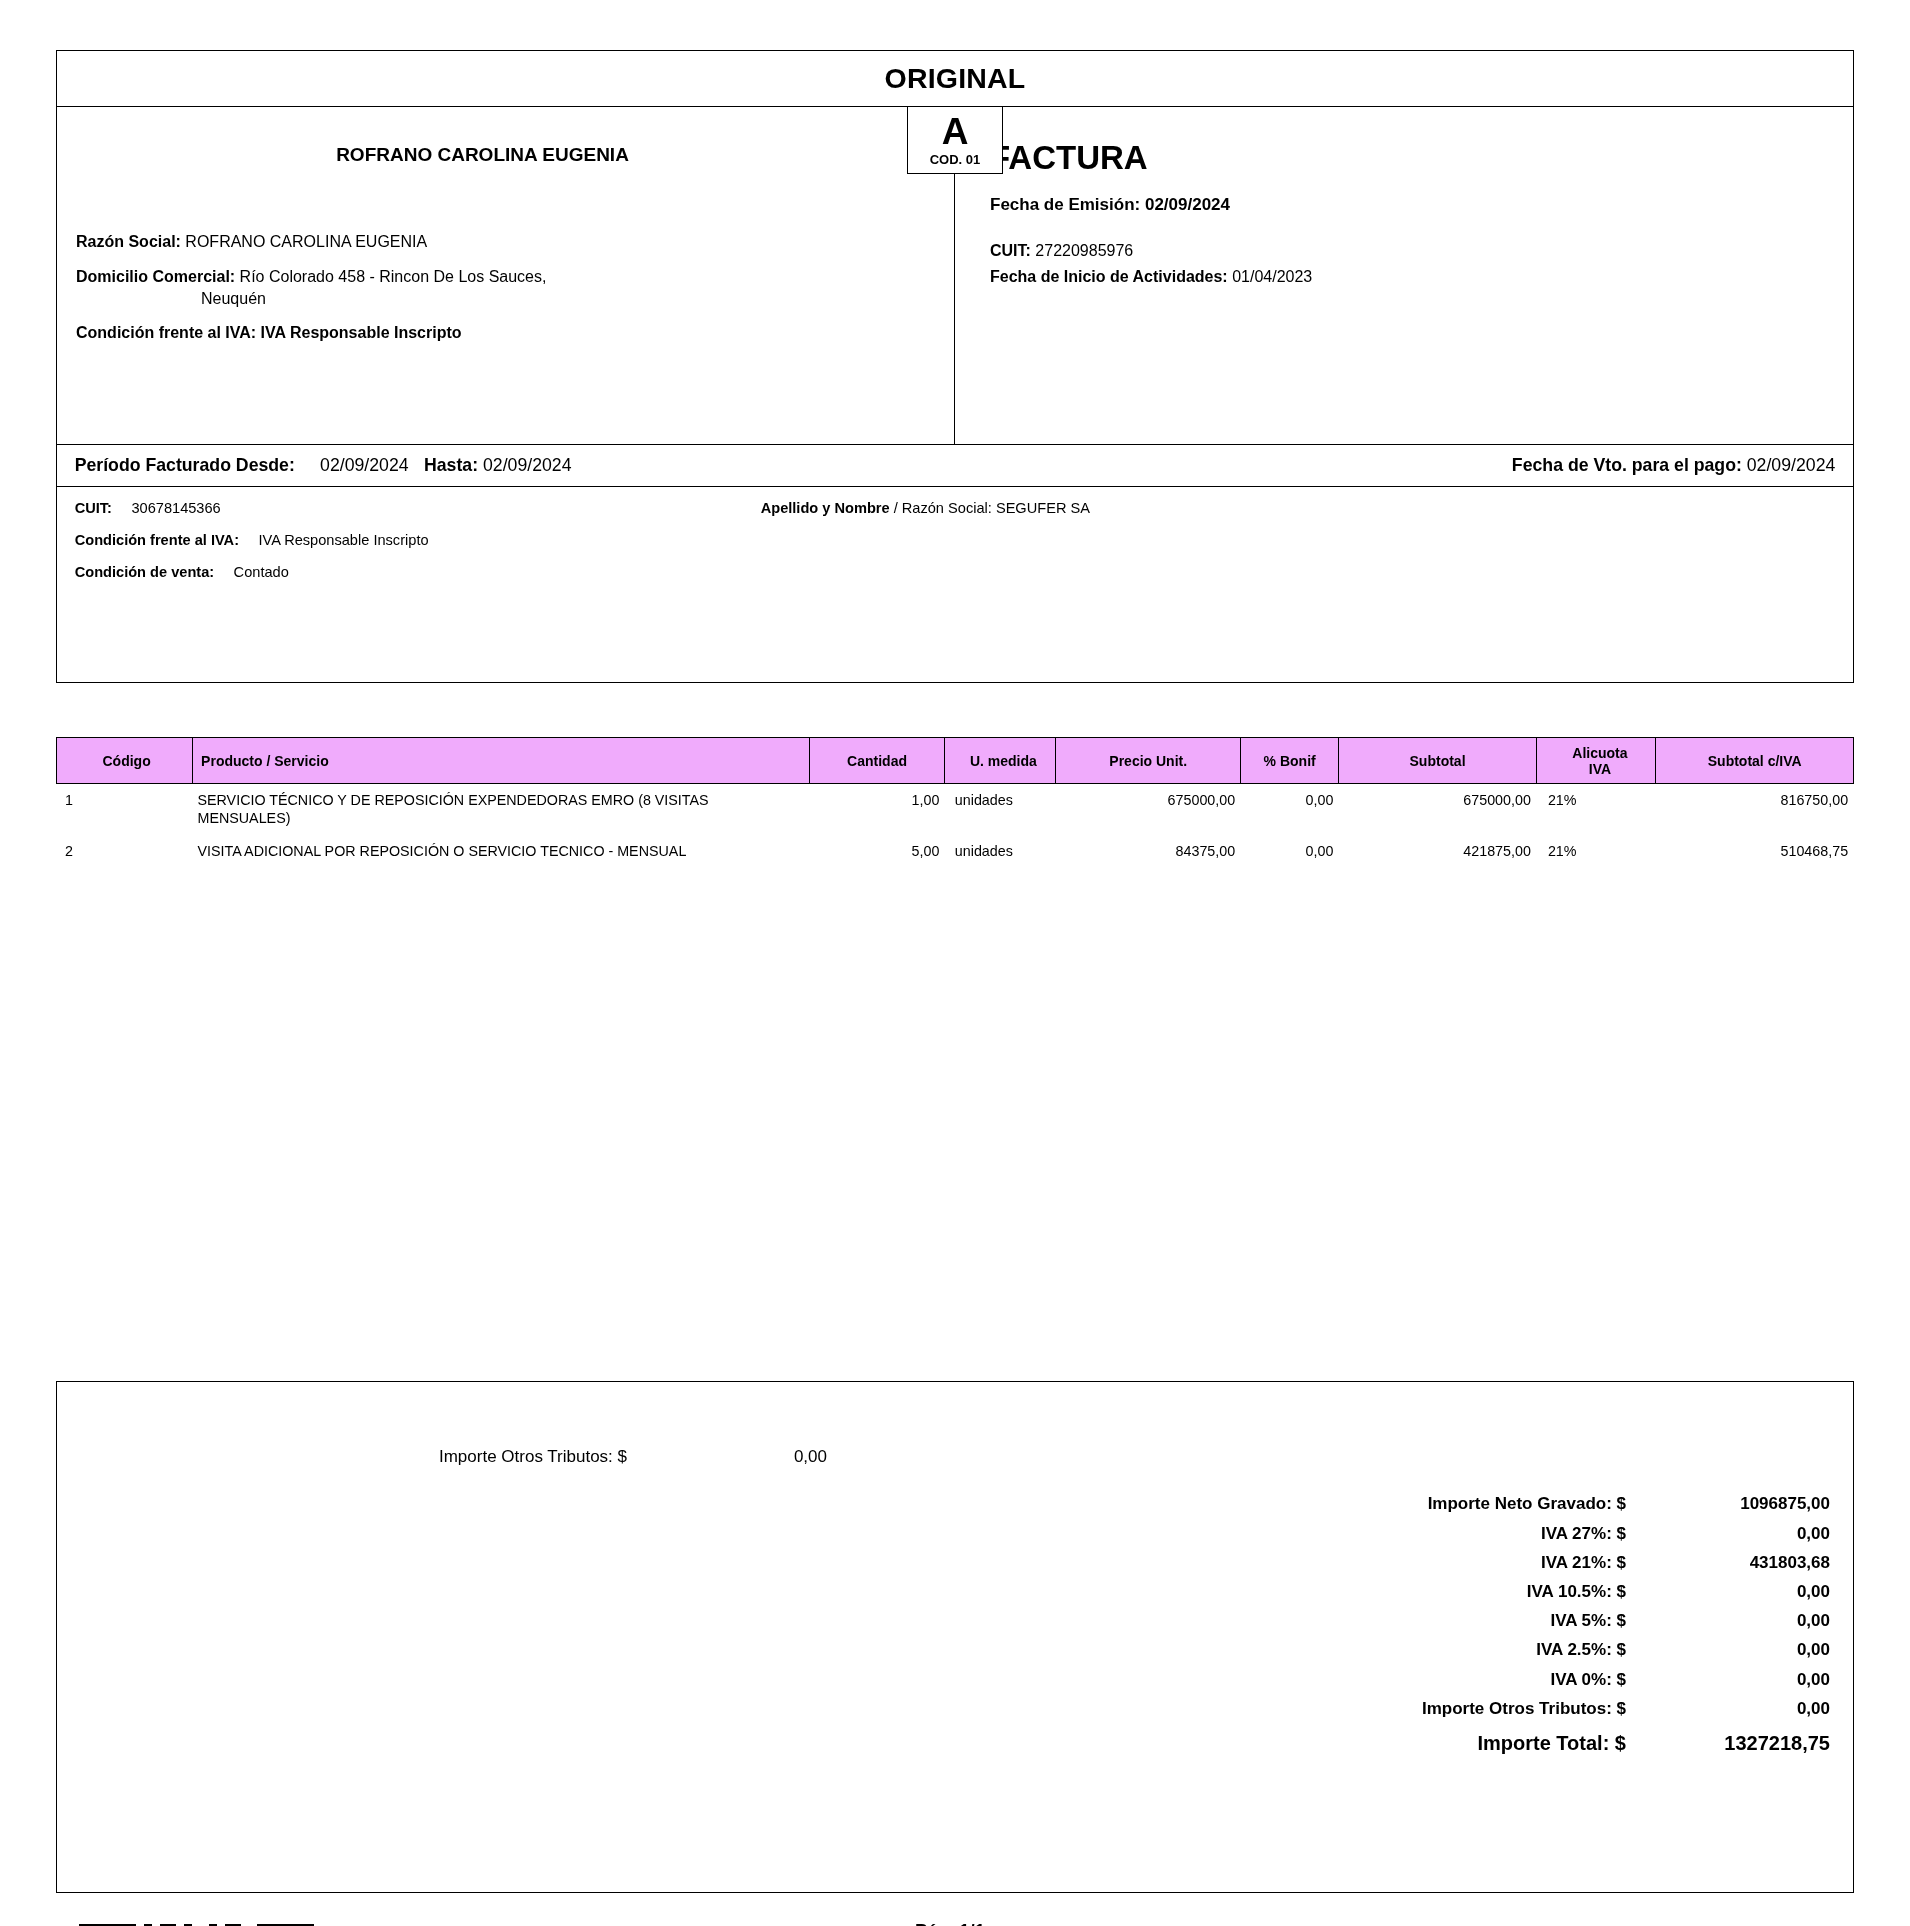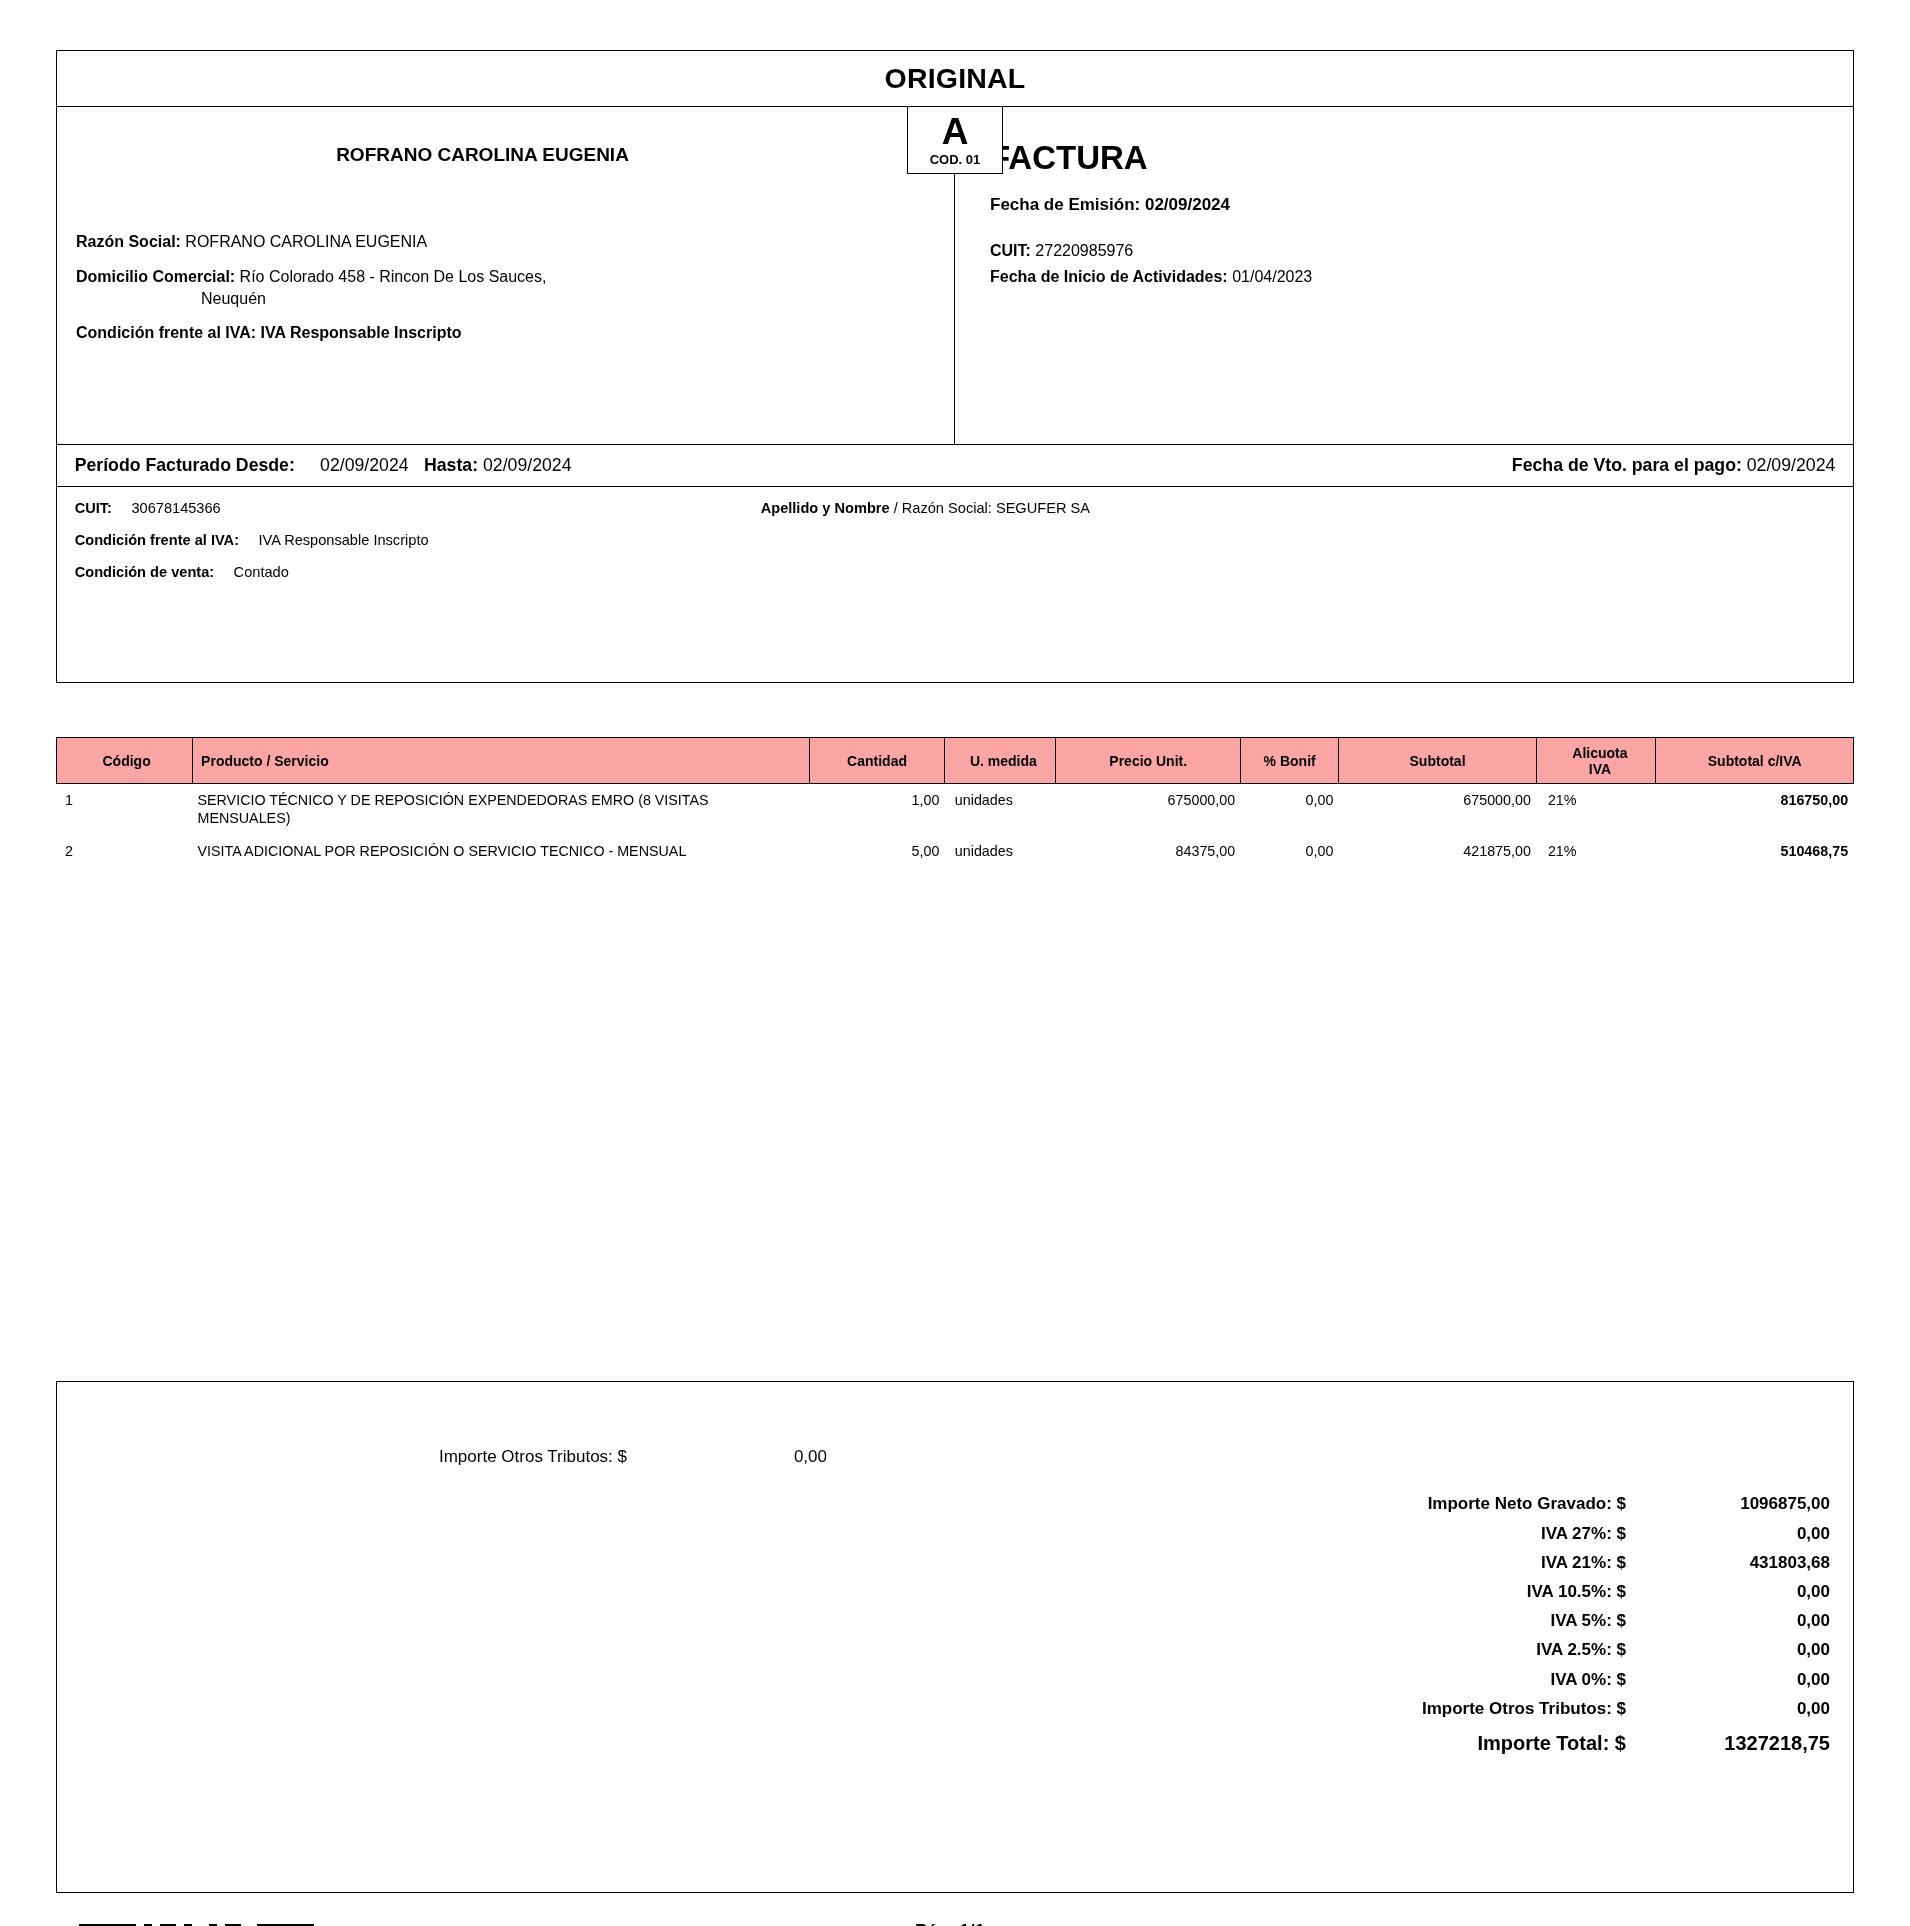--- a/index.html
+++ b/index.html
@@ -114,42 +114,42 @@
 
   
   .items-wrap { margin-top: 54px; }
   table.items {
     width: 100%;
     border-collapse: collapse;
     font-size: 14.3px;
   }
   table.items th {
     border: 1.2px solid #000;
-    background: #fca5a5;
+    background: #f0abfc;
     font-size: 14px;
     font-weight: bold;
     padding: 6.2px 3.9px;
     text-align: center;
     line-height: 1.15;
   }
   table.items td {
     padding: 7px 5.4px;
     vertical-align: top;
     font-size: 14.3px;
     line-height: 1.28;
   }
   .c-cod   { width: 127px;  text-align: left; padding-left: 8.5px !important; }
   .c-desc  { width: 578px; text-align: left; }
   .c-cant  { width: 127px;  text-align: right; }
   .c-um    { width: 104px;  text-align: left; padding-left: 10px !important;}
   .c-pu    { width: 173px;  text-align: right; }
   .c-bon   { width: 92px;  text-align: right; }
   .c-sub   { width: 185px;  text-align: right; }
   .c-ali   { width: 112px;  text-align: left; padding-left: 11.6px !important;}
-  .c-subiva{ width: 185px;  text-align: right; font-weight: bold; }
+  .c-subiva{ width: 185px;  text-align: right; }
 
   
   .totals {
     border: 1.2px solid #000;
     margin-top: 514px;
     padding: 23px 23px 14px;
     position: relative;
     min-height: 512px;
   }
   .otros-trib {

